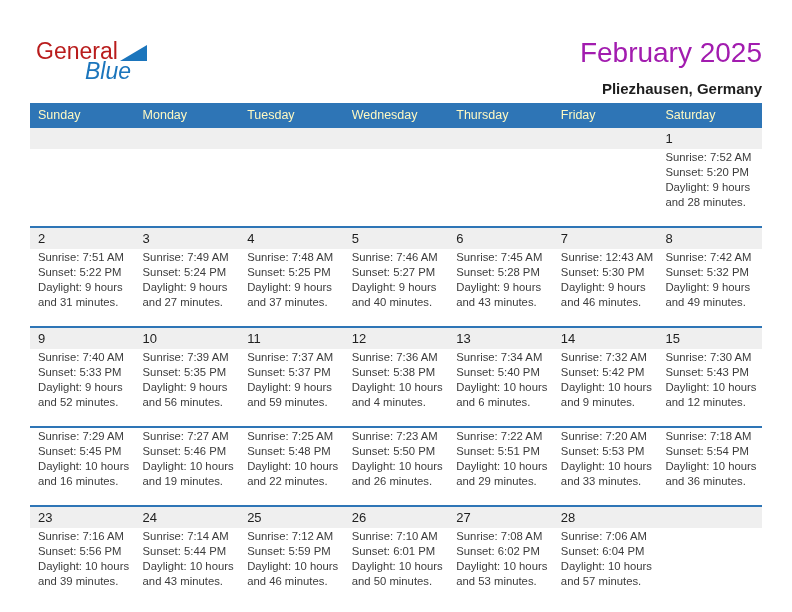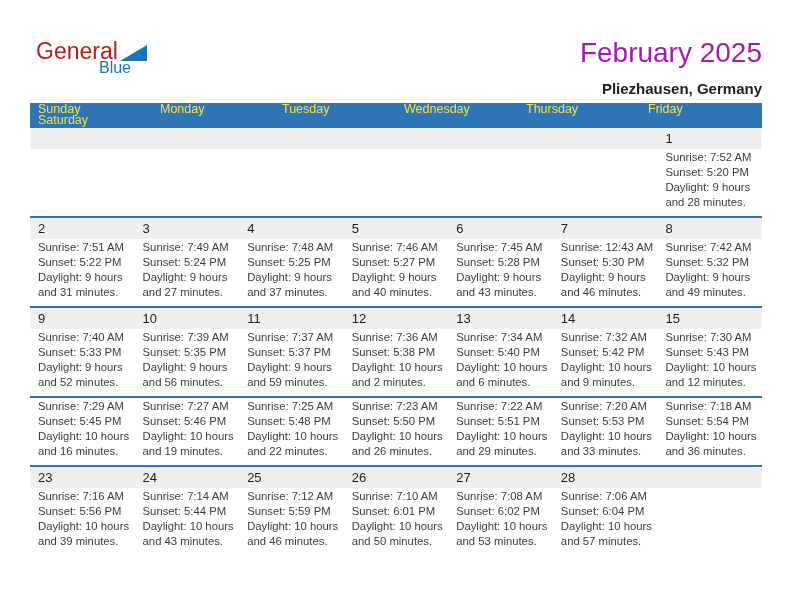--- a/index.html
+++ b/index.html
@@ -16,54 +16,54 @@
   .logo-line1 { display: flex; align-items: flex-end; }
   .logo-part1 {
     font-size: 23px; color: #b91c1c; letter-spacing: 0px; line-height: 1;
   }
   .logo-triangle {
     width: 0; height: 0; margin-left: 2px; margin-bottom: 2px;
     border-left: 27px solid transparent;
     border-bottom: 16px solid var(--logo-blue, #1b75bc);
   }
   .logo-part2 {
-    font-size: 16px; color: var(--logo-blue, #1b75bc); line-height: 1;
-    text-align: right; padding-right: 7px; margin-top: -3px;
+    font-size: 23px; color: var(--logo-blue, #1b75bc); line-height: 1;
+    text-align: right; padding-right: 7px; margin-top: -3px; font-style: italic;
   }
 
   
   .title {
     position: absolute; right: 30px; top: 38px;
     font-size: 28px; color: #a21caf; text-align: right; line-height: 1.1;
   }
   .subtitle {
     position: absolute; right: 30px; top: 80px;
     font-size: 15px; color: #1d1d1d; text-align: left; font-weight: bold;
   }
 
   
   .calendar { position: absolute; left: 30px; top: 103px; width: 732px; }
   .weekday-header {
-    display: grid; grid-template-columns: repeat(6, 1fr);
+    display: grid; grid-template-columns: repeat(7, 1fr);
     background: var(--header-bg, #2e75b6);
-    color: #fde047; height: 23px; align-items: center;
+    color: #fef9c3; height: 23px; align-items: center;
   }
   .weekday-header > div {
     padding-left: 8px; font-size: 12.5px;
     white-space: nowrap; overflow: hidden;
   }
   .week-row { border-top: 2px solid var(--row-border, #2e75b6); }
   .day-number-band {
     display: grid; grid-template-columns: repeat(7, 1fr);
     background: var(--band-bg, #efefef); height: 21px; align-items: center;
   }
   .day-num { padding-left: 8px; font-size: 13px; color: #1e1e1e; }
   .day-info-band {
     display: grid; grid-template-columns: repeat(7, 1fr);
-    height: 67px;
+    height: 77px;
   }
   .day-info { padding: 1px 4px 0 8px; }
   .info-line {
     font-size: 11.3px; line-height: 15px; color: #3c3c3c;
     white-space: nowrap; overflow: hidden;
   }
 </style>
 </head>
 <body>
 
@@ -199,21 +199,21 @@
             <div class="day-info">
               <div class="info-line">Sunrise: 7:37 AM</div>
               <div class="info-line">Sunset: 5:37 PM</div>
               <div class="info-line">Daylight: 9 hours</div>
               <div class="info-line">and 59 minutes.</div>
             </div>
             <div class="day-info">
               <div class="info-line">Sunrise: 7:36 AM</div>
               <div class="info-line">Sunset: 5:38 PM</div>
               <div class="info-line">Daylight: 10 hours</div>
-              <div class="info-line">and 2 minutes.</div>
+              <div class="info-line">and 4 minutes.</div>
             </div>
             <div class="day-info">
               <div class="info-line">Sunrise: 7:34 AM</div>
               <div class="info-line">Sunset: 5:40 PM</div>
               <div class="info-line">Daylight: 10 hours</div>
               <div class="info-line">and 6 minutes.</div>
             </div>
             <div class="day-info">
               <div class="info-line">Sunrise: 7:32 AM</div>
               <div class="info-line">Sunset: 5:42 PM</div>

